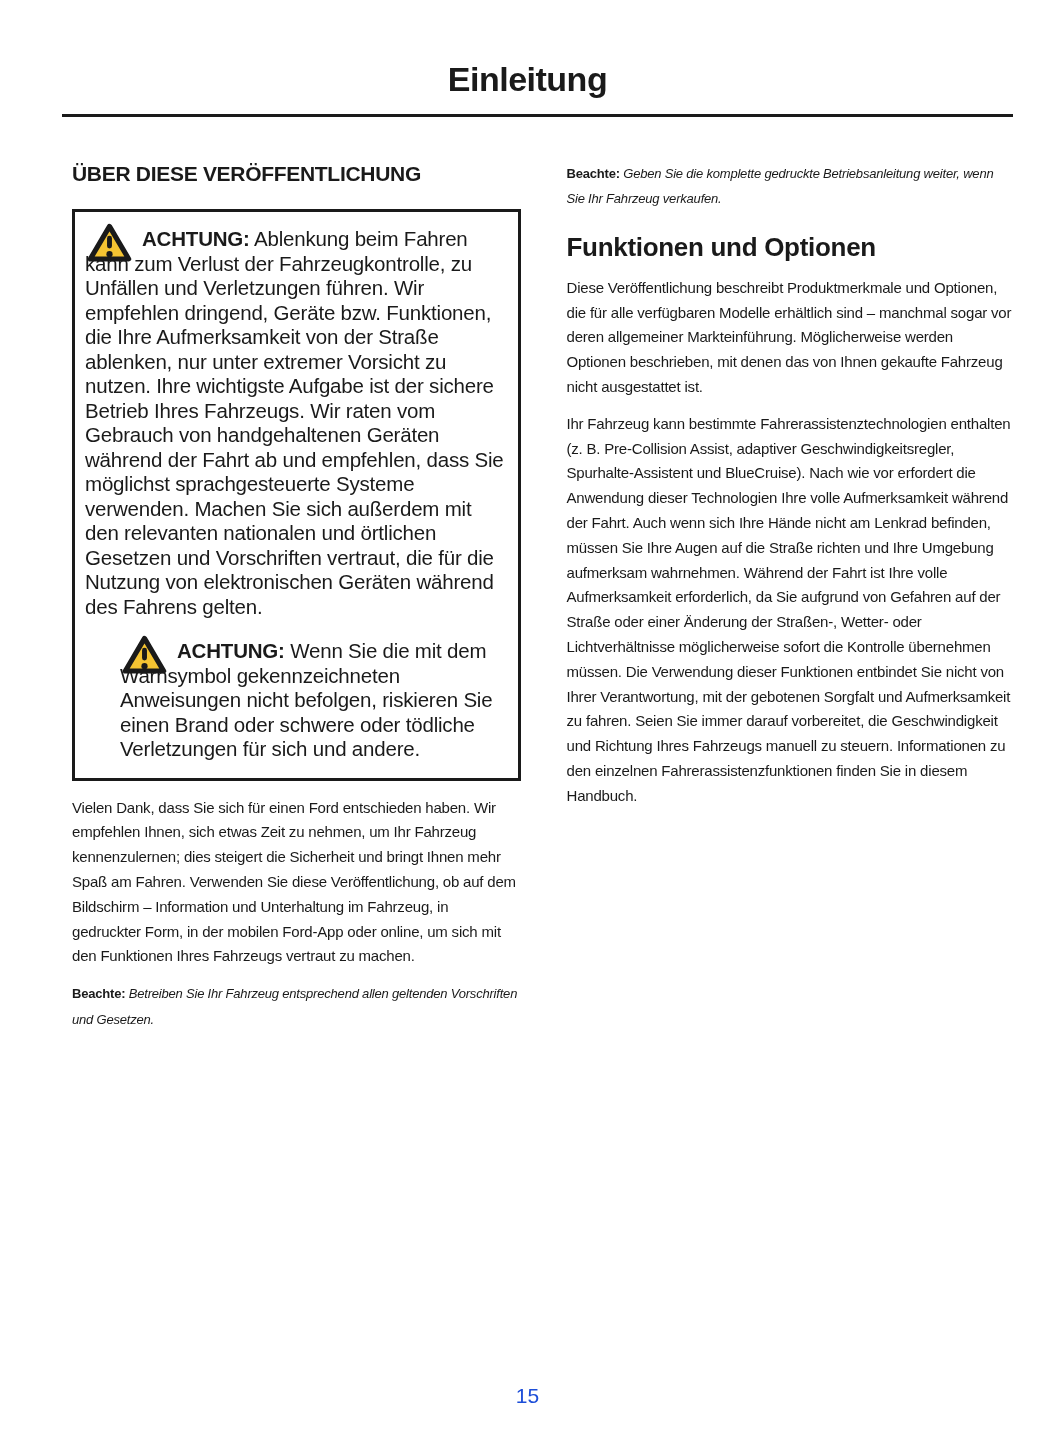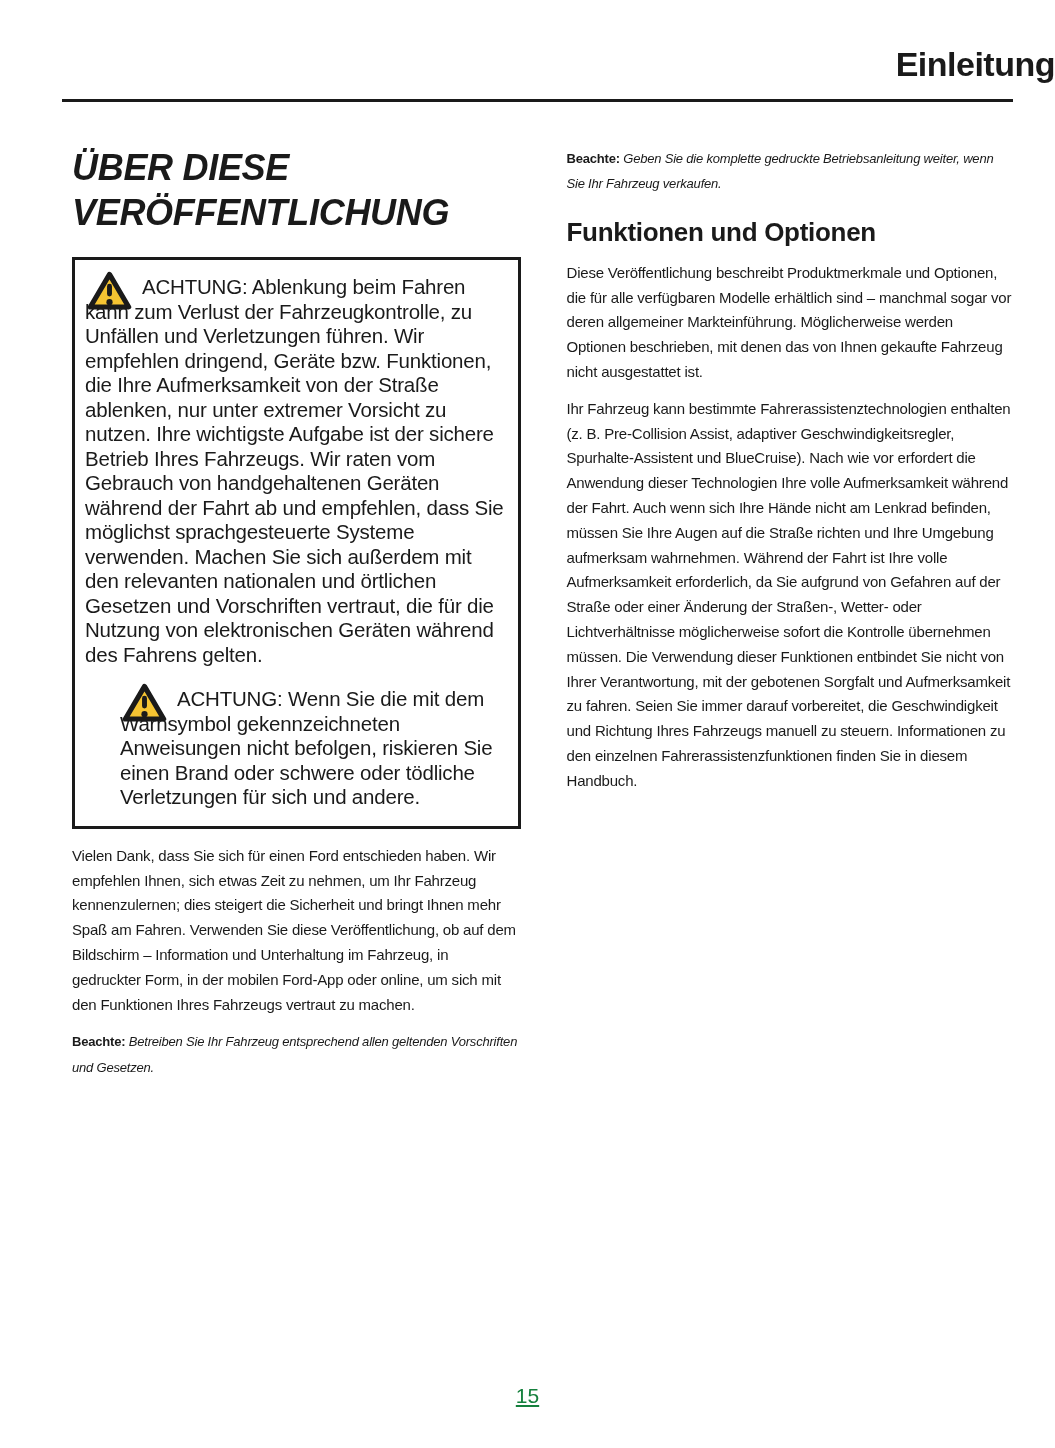--- a/index.html
+++ b/index.html
@@ -12,46 +12,45 @@
     font-family: "Liberation Sans", "DejaVu Sans", sans-serif;
   }
   .page {
     position: relative;
     width: 1055px;
     height: 1448px;
     overflow: hidden;
   }
   .page-title {
     margin: 0;
-    padding-top: 45px;
-    text-align: right;
+    padding-top: 60px;
+    text-align: center;
     font-size: 34px;
     font-weight: 800;
     letter-spacing: -0.5px;
   }
   .header-rule {
     height: 0;
     border-top: 3px solid #1a1a1a;
     margin: 15px 42px 0 62px;
   }
   .columns {
     display: flex;
     gap: 46px;
     padding: 44px 40px 0 72px;
     align-items: flex-start;
   }
   .col { width: 449px; }
   .section-heading {
     margin: 0 0 22px 0;
-    font-size: 36px;
+    font-size: 21px;
     font-weight: 800;
     line-height: 1.24;
     letter-spacing: -0.3px;
     text-transform: uppercase;
-    font-style: italic;
   }
   .sub-heading {
     margin: 20px 0 13px 0;
     font-size: 26px;
     font-weight: 800;
     letter-spacing: -0.3px;
   }
   .sub-heading:first-child { margin-top: 0; }
   .warning-box {
     border: 3px solid #1a1a1a;
@@ -69,21 +68,21 @@
   .warn + .warn { margin-top: 20px; margin-left: 35px; }
   .warn-icon {
     position: absolute;
     left: 1px;
     top: -5px;
     width: 47px;
     height: 42px;
     text-indent: 0;
   }
   .warn-icon svg { display: block; width: 47px; height: 42px; }
-  .warn strong { font-weight: 400; }
+  .warn strong { font-weight: 700; }
   .body-para {
     margin: 0 0 12px 0;
     font-size: 15px;
     line-height: 24.8px;
     letter-spacing: -0.2px;
   }
   .note-para {
     margin: 0 0 12px 0;
     font-size: 13px;
     line-height: 25.4px;
@@ -91,22 +90,21 @@
   }
   .note-para strong { font-weight: 800; font-style: normal; }
   .note-para em { font-style: italic; }
   .page-number {
     position: absolute;
     left: 0;
     right: 0;
     bottom: 40px;
     text-align: center;
     font-size: 21px;
-    color: #15803d;
-    text-decoration: underline;
+    color: #1d4ed8;
   }
 </style>
 </head>
 <body>
 
 <div class="page">
 
   <h1 class="page-title">Einleitung</h1>
   <div class="header-rule"></div>
 

